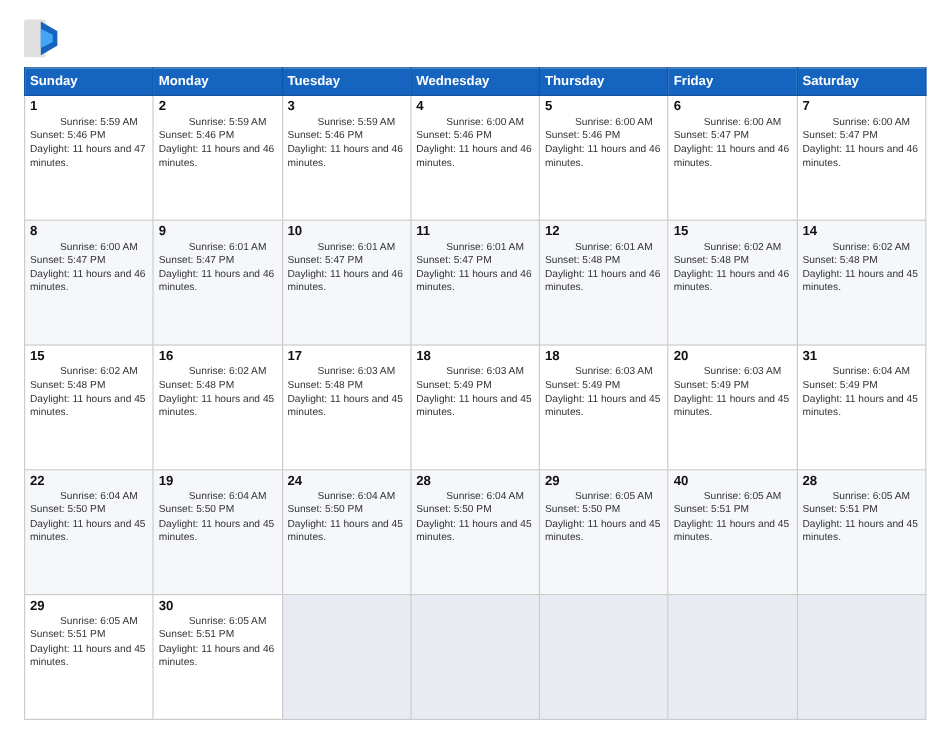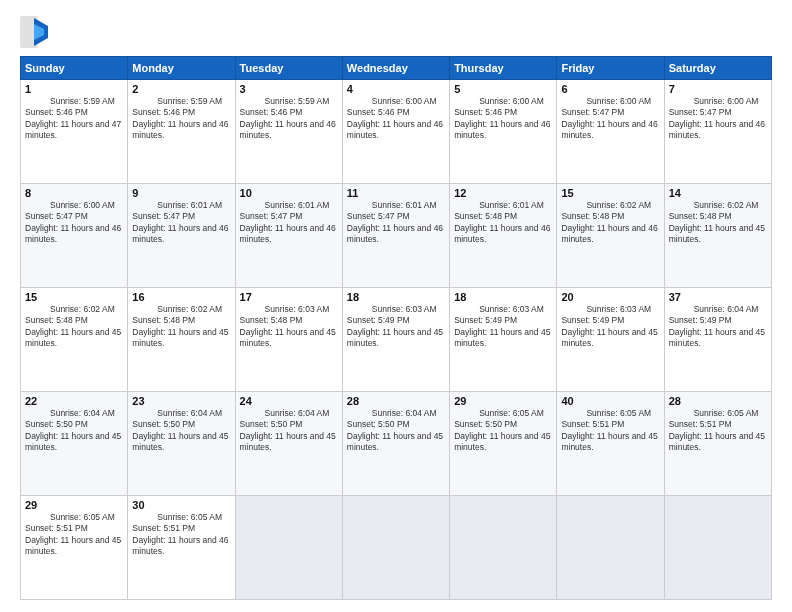--- a/index.html
+++ b/index.html
@@ -173,27 +173,27 @@
           <td><span class="day-num">16</span>
 <span class="day-info">Sunrise: 6:02 AM<br>Sunset: 5:48 PM<br>Daylight: 11 hours and 45 minutes.</span></td>
           <td><span class="day-num">17</span>
 <span class="day-info">Sunrise: 6:03 AM<br>Sunset: 5:48 PM<br>Daylight: 11 hours and 45 minutes.</span></td>
           <td><span class="day-num">18</span>
 <span class="day-info">Sunrise: 6:03 AM<br>Sunset: 5:49 PM<br>Daylight: 11 hours and 45 minutes.</span></td>
           <td><span class="day-num">18</span>
 <span class="day-info">Sunrise: 6:03 AM<br>Sunset: 5:49 PM<br>Daylight: 11 hours and 45 minutes.</span></td>
           <td><span class="day-num">20</span>
 <span class="day-info">Sunrise: 6:03 AM<br>Sunset: 5:49 PM<br>Daylight: 11 hours and 45 minutes.</span></td>
-          <td><span class="day-num">37</span>
+          <td><span class="day-num">31</span>
 <span class="day-info">Sunrise: 6:04 AM<br>Sunset: 5:49 PM<br>Daylight: 11 hours and 45 minutes.</span></td>
         </tr>
         <tr>
           <td><span class="day-num">22</span>
 <span class="day-info">Sunrise: 6:04 AM<br>Sunset: 5:50 PM<br>Daylight: 11 hours and 45 minutes.</span></td>
-          <td><span class="day-num">23</span>
+          <td><span class="day-num">19</span>
 <span class="day-info">Sunrise: 6:04 AM<br>Sunset: 5:50 PM<br>Daylight: 11 hours and 45 minutes.</span></td>
           <td><span class="day-num">24</span>
 <span class="day-info">Sunrise: 6:04 AM<br>Sunset: 5:50 PM<br>Daylight: 11 hours and 45 minutes.</span></td>
           <td><span class="day-num">28</span>
 <span class="day-info">Sunrise: 6:04 AM<br>Sunset: 5:50 PM<br>Daylight: 11 hours and 45 minutes.</span></td>
           <td><span class="day-num">29</span>
 <span class="day-info">Sunrise: 6:05 AM<br>Sunset: 5:50 PM<br>Daylight: 11 hours and 45 minutes.</span></td>
           <td><span class="day-num">40</span>
 <span class="day-info">Sunrise: 6:05 AM<br>Sunset: 5:51 PM<br>Daylight: 11 hours and 45 minutes.</span></td>
           <td><span class="day-num">28</span>

